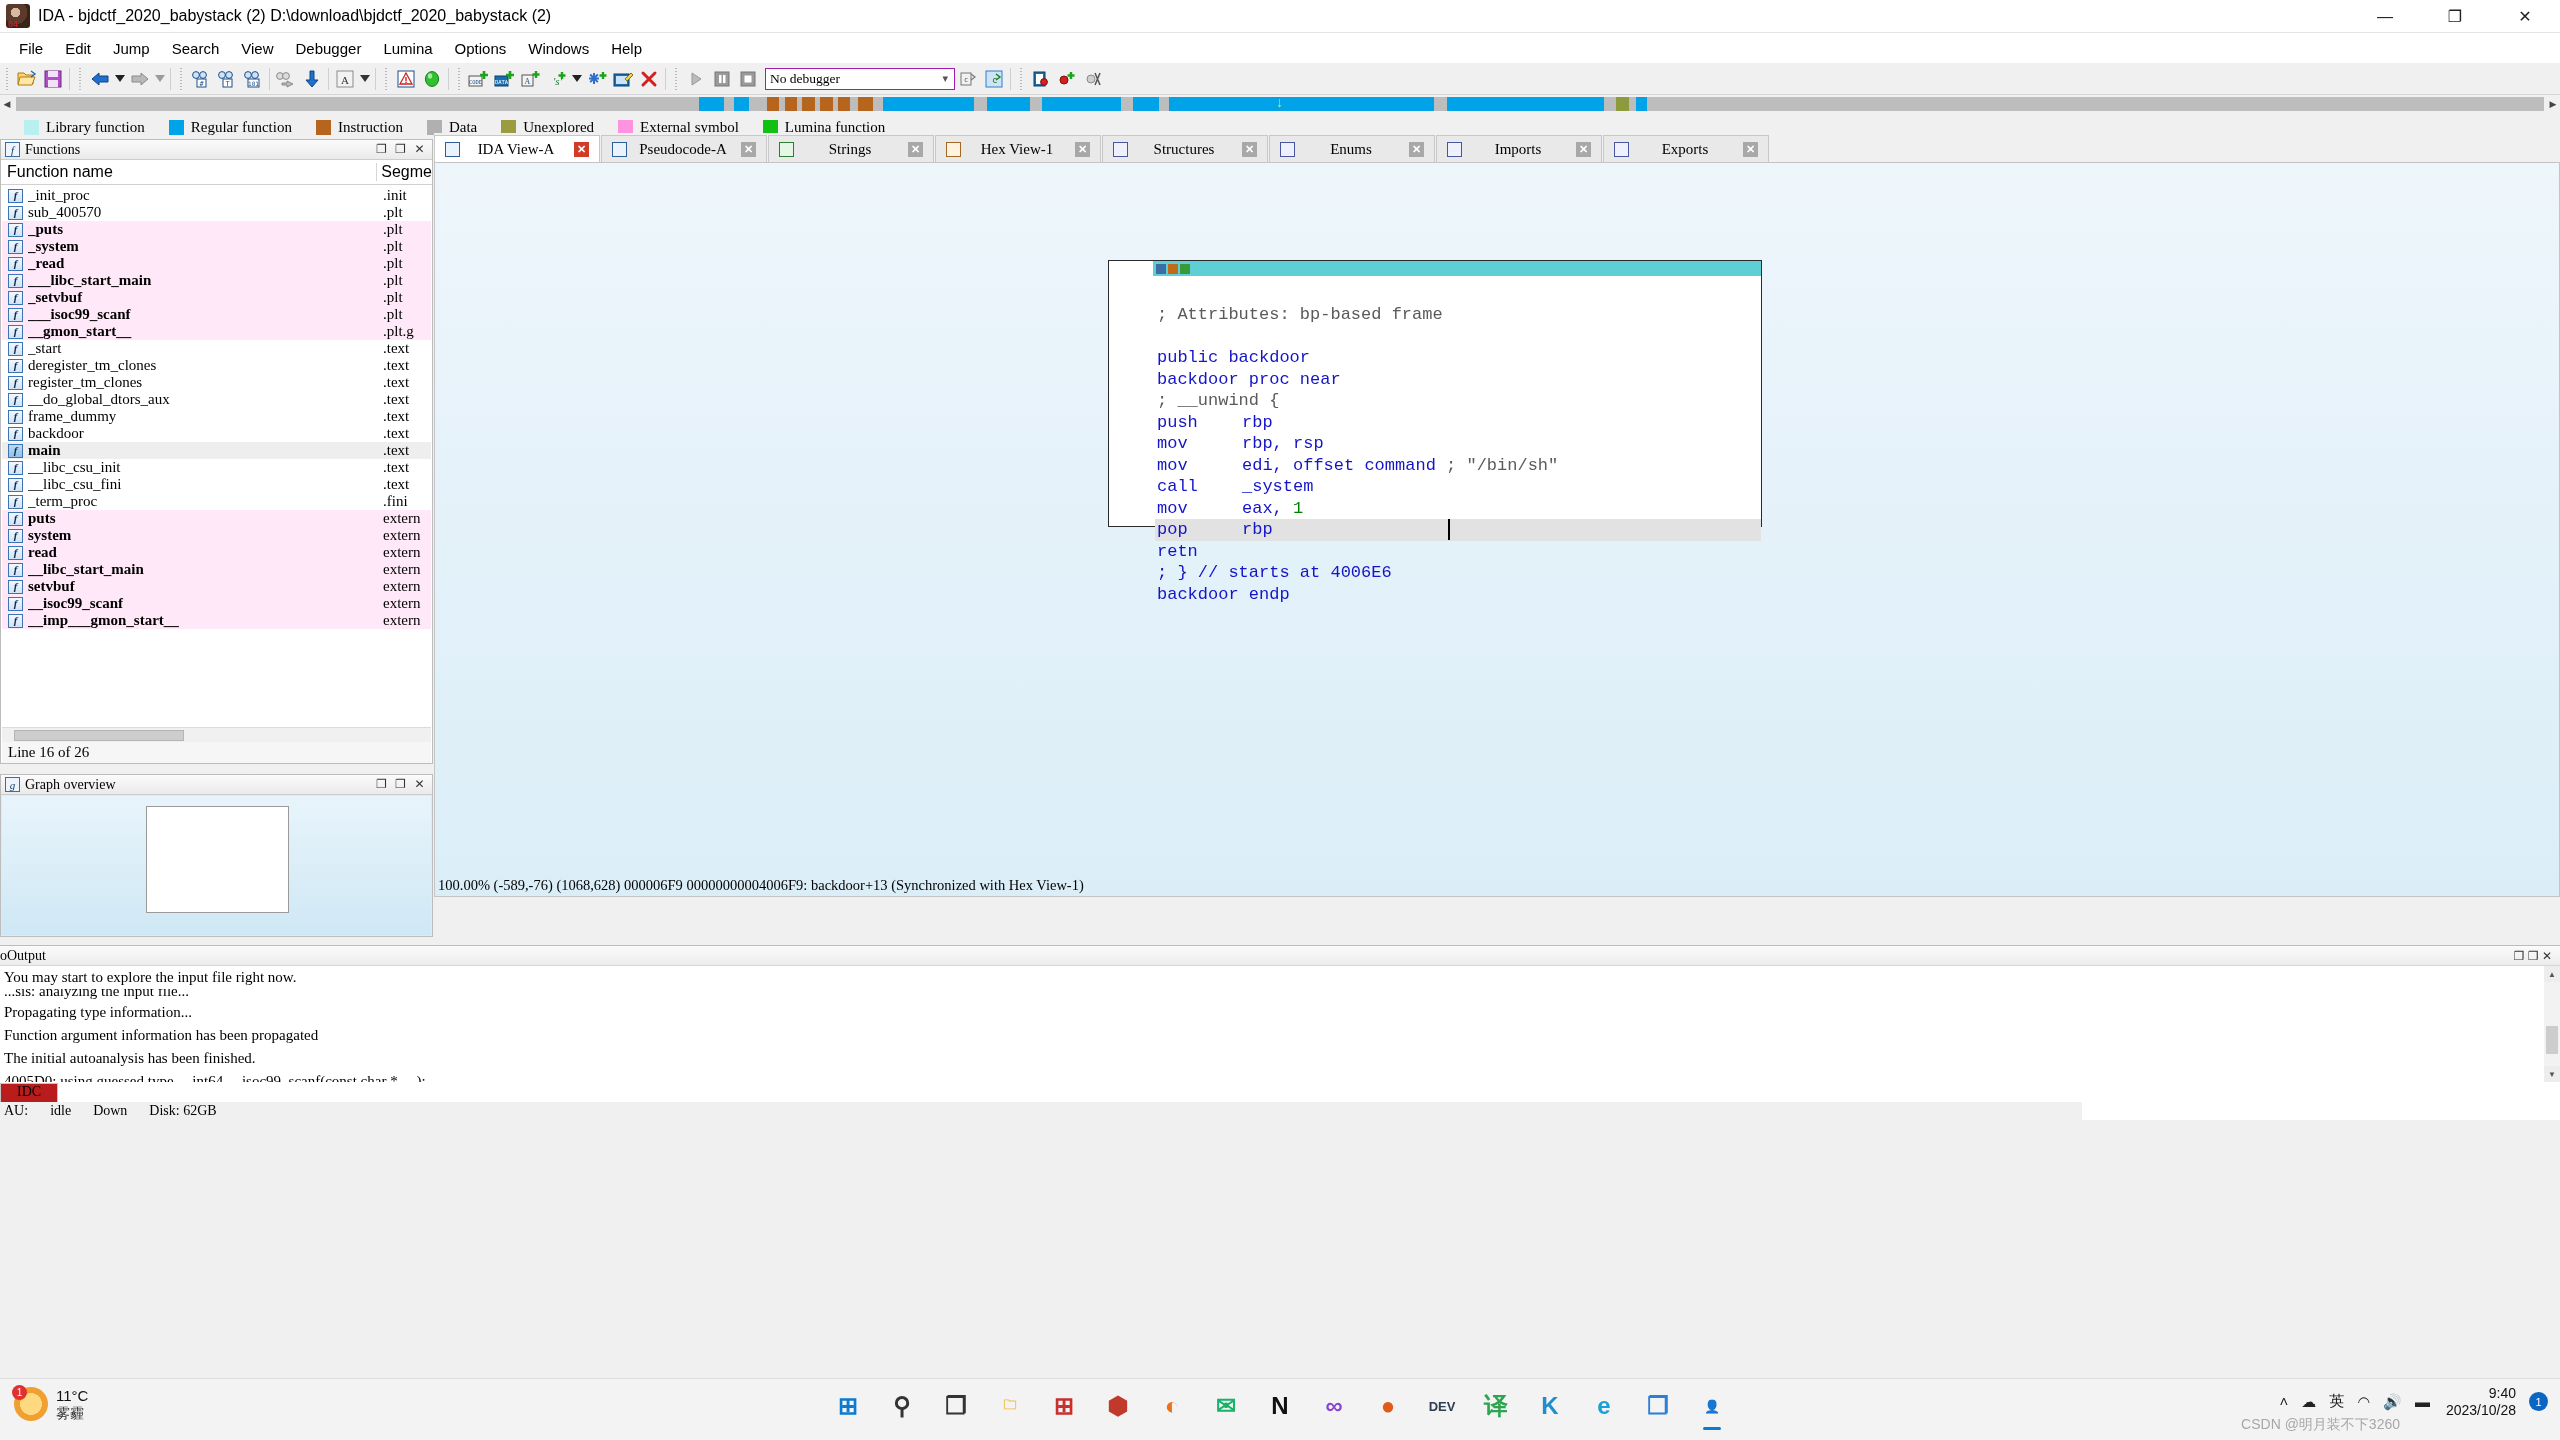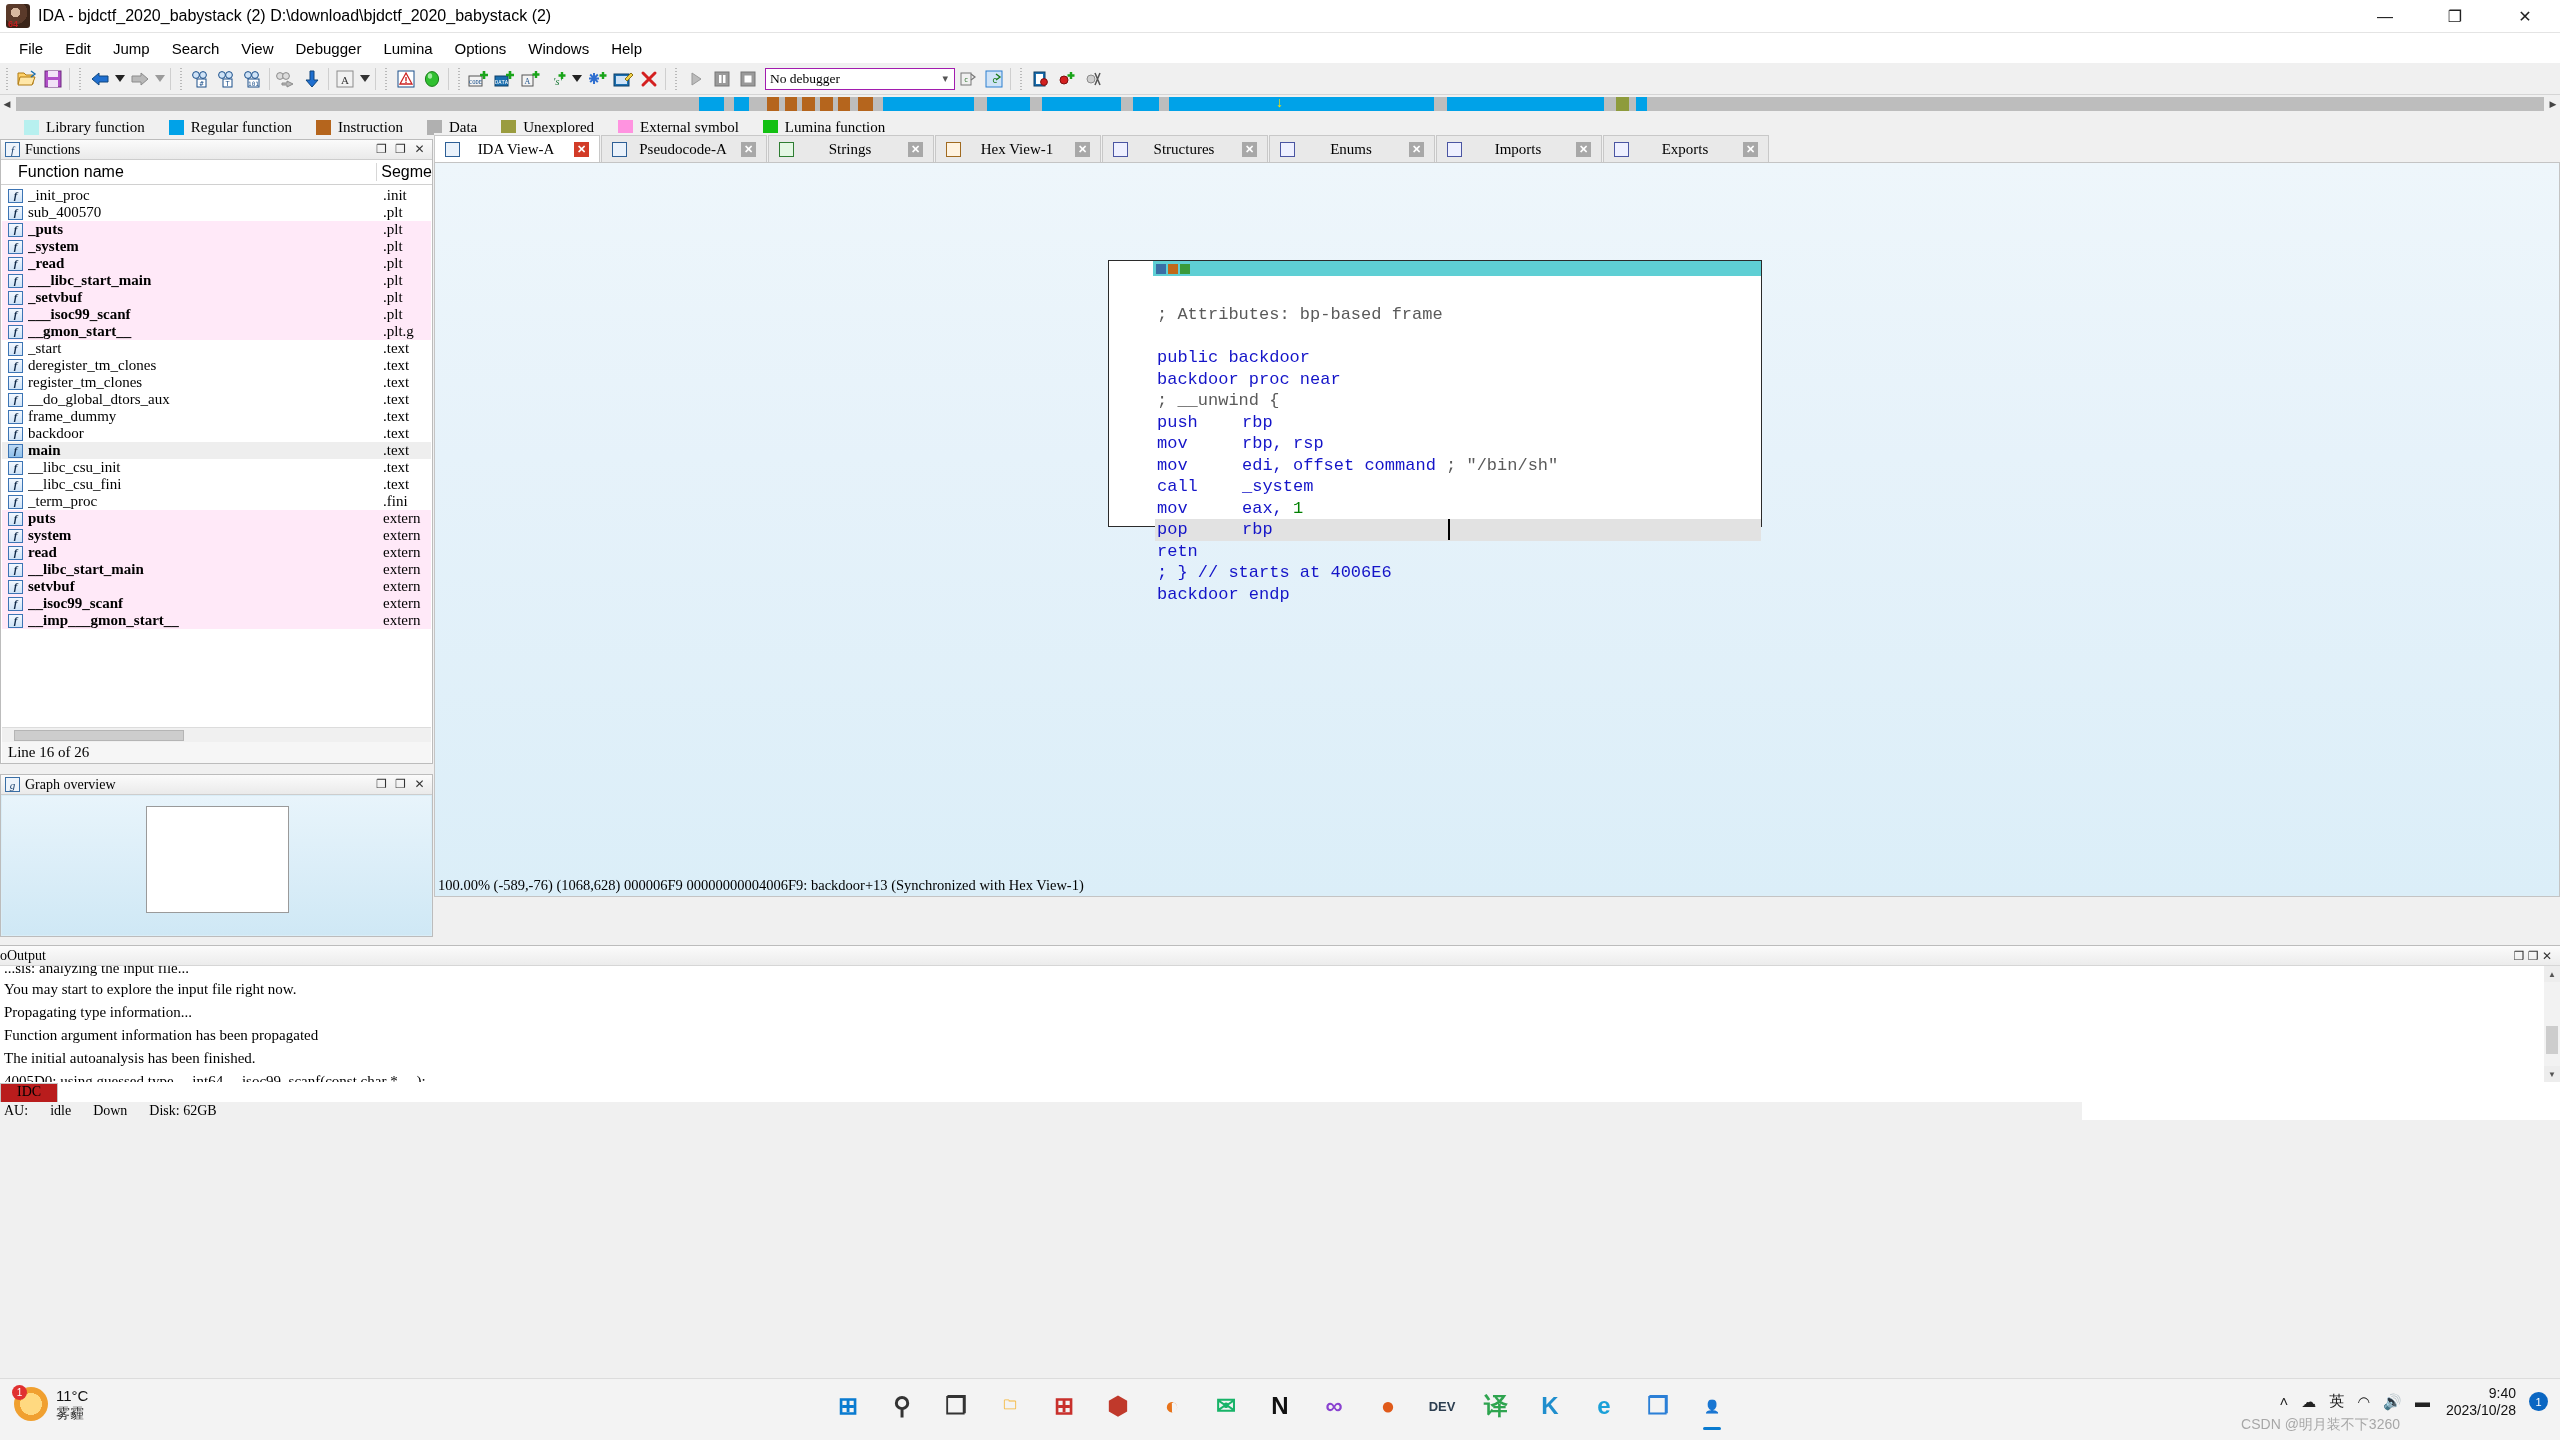--- a/index.html
+++ b/index.html
@@ -128,21 +128,20 @@
 
   
   #functions-panel { left: 0; top: 139px; width: 433px; height: 625px; background: #fff; }
   .fn-colhead {
     height: 25px; background: #fff; display: flex; align-items: center;
     border-bottom: 1px solid #d0d0d0;
   }
   .fn-colhead .c1 {
     width: 378px; padding-left: 6px; font-size: 16px; color: #000;
     font-family: "Liberation Sans", sans-serif;
-    margin-left: 11px;
   }
   .fn-colhead .c2 {
     flex: 1; padding-left: 4px; font-size: 16px; color: #000;
     border-left: 1px solid #d7d7d7;
   }
   .fn-list {
     position: absolute; left: 1px; right: 1px; top: 47px; bottom: 38px;
     overflow: hidden; background: #fff;
   }
   .fn-row { height: 17px; display: flex; align-items: center; position: relative; }
@@ -908,22 +907,22 @@
     <div class="out-head">
       <div class="ph-icon">o</div>
       <span>Output</span>
       <div class="ph-btns" style="margin-left:auto; padding-right:8px;">
         <span class="ph-btn">❐</span>
         <span class="ph-btn">❐</span>
         <span class="ph-btn">✕</span>
       </div>
     </div>
     <div class="out-body" id="out-body">
+        <div class="out-line">You may start to explore the input file right now.</div>
         <div class="out-line" style="height: 12px; line-height: 5px; overflow: hidden;">...sis: analyzing the input file...</div>
-        <div class="out-line">You may start to explore the input file right now.</div>
         <div class="out-line">Propagating type information...</div>
         <div class="out-line">Function argument information has been propagated</div>
         <div class="out-line">The initial autoanalysis has been finished.</div>
         <div class="out-line">4005D0: using guessed type __int64 __isoc99_scanf(const char *, ...);</div>
       </div>
     <div class="out-scroll">
       <div class="up">▲</div>
       <div class="th"></div>
       <div class="dn">▼</div>
     </div>

